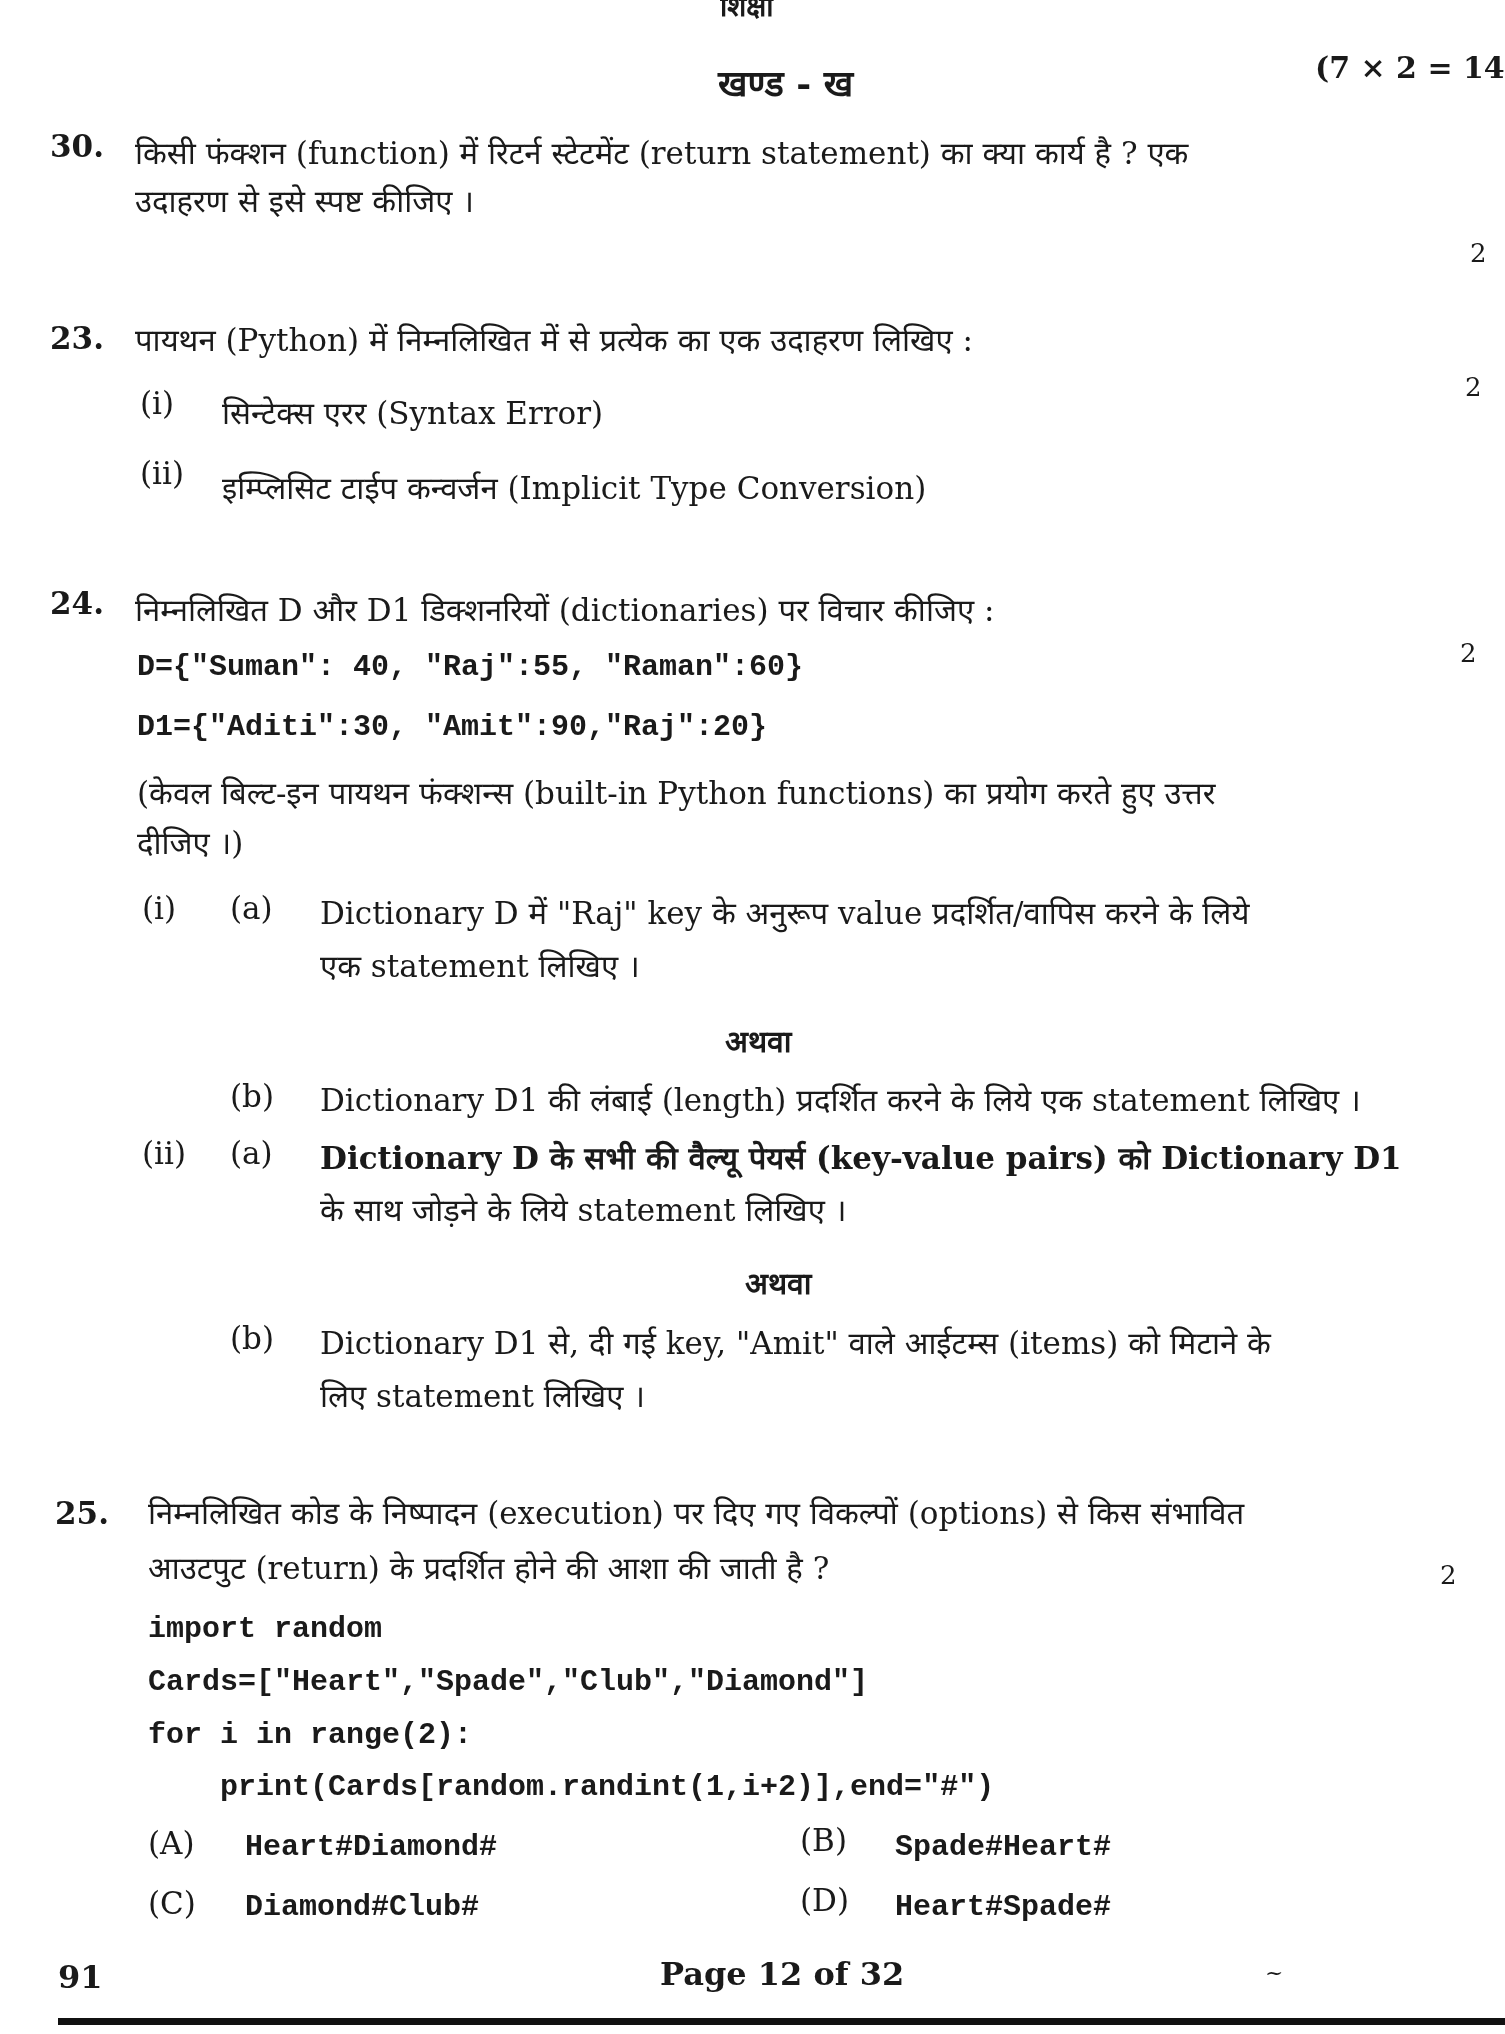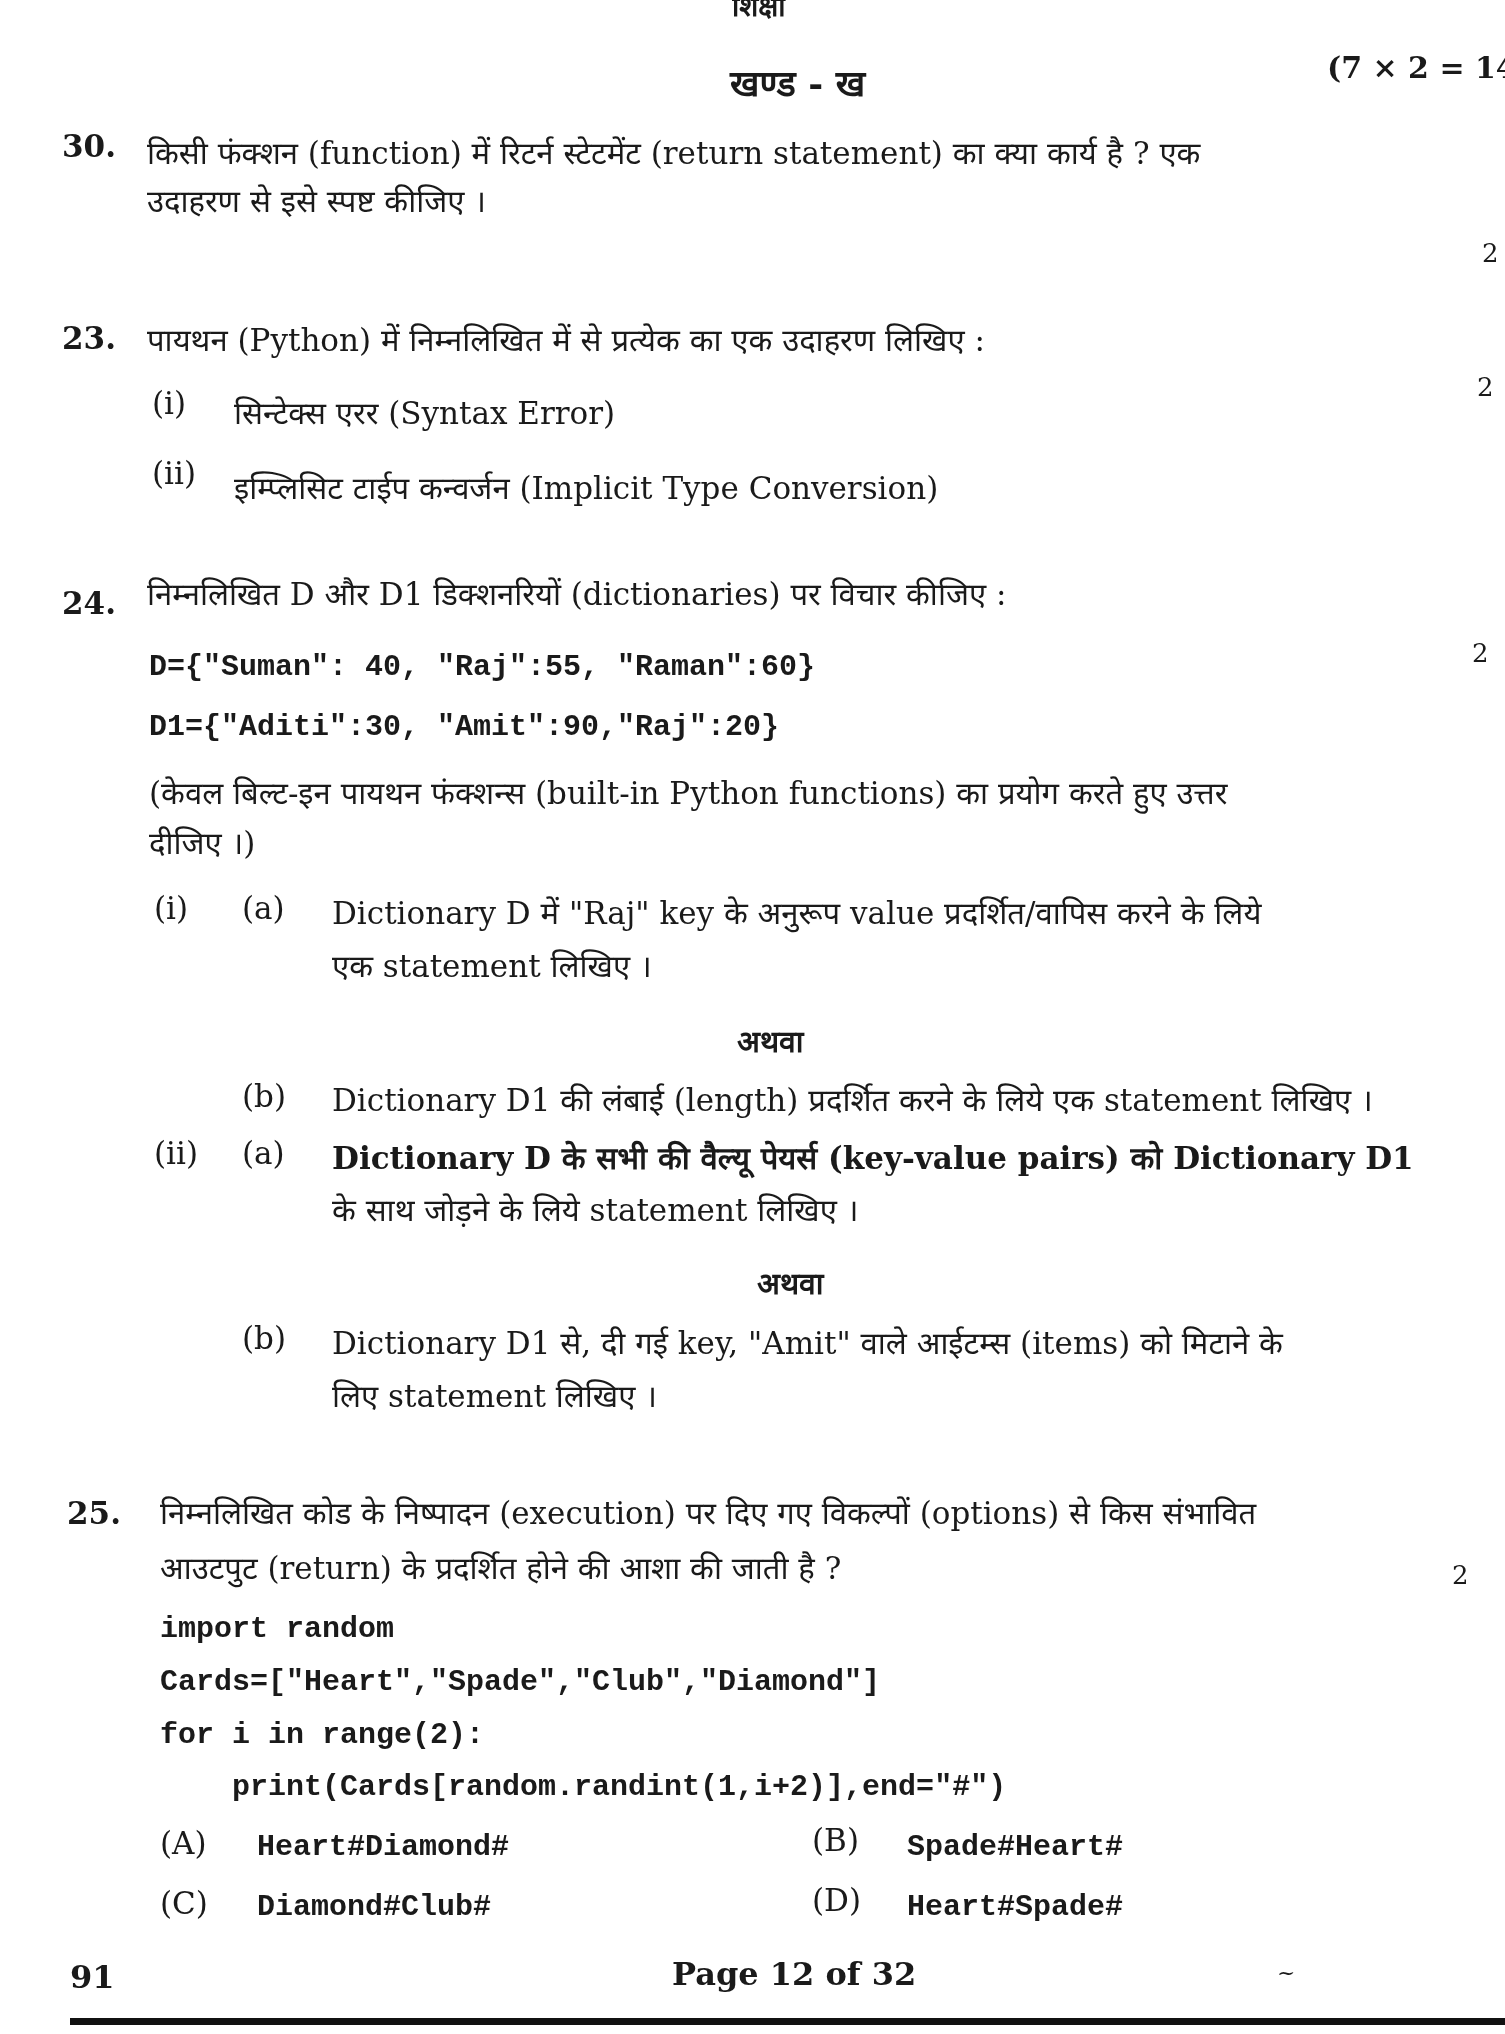--- a/index.html
+++ b/index.html
@@ -1,21 +1,21 @@
 <!DOCTYPE html>
 <html><head>
 <meta charset="utf-8">
 <style>
   html, body { margin: 0; padding: 0; background: #ffffff; }
   body {
     width: 1505px; height: 2034px; position: relative; overflow: hidden;
     font-family: "DejaVu Serif", "Liberation Serif", serif;
     color: #1a1a1a;
   }
-  .page { position: absolute; inset: 0; margin-left: 12px; }
+  .page { position: absolute; inset: 0; }
   .abs { position: absolute; white-space: nowrap; }
   .mono { font-family: "Liberation Mono", "DejaVu Sans Mono", monospace; font-weight: bold; }
   .bold { font-weight: normal; }
   .txt { font-size: 31px; line-height: 1.2; }
   .code { font-size: 30px; }
   .qnum { font-size: 31px; font-weight: bold; }
   .marks { font-size: 26px; }
   .cropped-top {
     top: -14px; left: 720px; font-size: 28px; font-weight: bold;
     clip-path: inset(14px 0 0 0);
@@ -52,21 +52,21 @@
     <div class="abs txt" style="top:322px;left:135px;">पायथन (Python) में निम्नलिखित में से प्रत्येक का एक उदाहरण लिखिए :</div>
     <div class="abs marks" style="top:372px;left:1465px;">2</div>
     <div class="abs txt" style="top:385px;left:140px;">(i)</div>
     <div class="abs txt" style="top:395px;left:222px;">सिन्टेक्स एरर (Syntax Error)</div>
     <div class="abs txt" style="top:455px;left:140px;">(ii)</div>
     <div class="abs txt" style="top:470px;left:222px;">इम्प्लिसिट टाईप कन्वर्जन (Implicit Type Conversion)</div>
   </div>
 
   <div>
     <div class="abs qnum" style="top:585px;left:50px;">24.</div>
-    <div class="abs txt" style="top:576px;left:135px;">निम्नलिखित D और D1 डिक्शनरियों (dictionaries) पर विचार कीजिए :</div>
+    <div class="abs txt" style="top:592px;left:135px;">निम्नलिखित D और D1 डिक्शनरियों (dictionaries) पर विचार कीजिए :</div>
     <div class="abs marks" style="top:638px;left:1460px;">2</div>
     <div class="abs mono code" style="top:650px;left:137px;">D={"Suman": 40, "Raj":55, "Raman":60}</div>
     <div class="abs mono code" style="top:710px;left:137px;">D1={"Aditi":30, "Amit":90,"Raj":20}</div>
     <div class="abs txt" style="top:775px;left:137px;">(केवल बिल्ट-इन पायथन फंक्शन्स (built-in Python functions) का प्रयोग करते हुए उत्तर</div>
     <div class="abs txt" style="top:825px;left:137px;">दीजिए ।)</div>
 
     <div class="abs txt" style="top:890px;left:142px;">(i)</div>
     <div class="abs txt" style="top:890px;left:230px;">(a)</div>
     <div class="abs txt" style="top:895px;left:320px;">Dictionary D में "Raj" key के अनुरूप value प्रदर्शित/वापिस करने के लिये</div>
     <div class="abs txt" style="top:948px;left:320px;">एक statement लिखिए ।</div>

